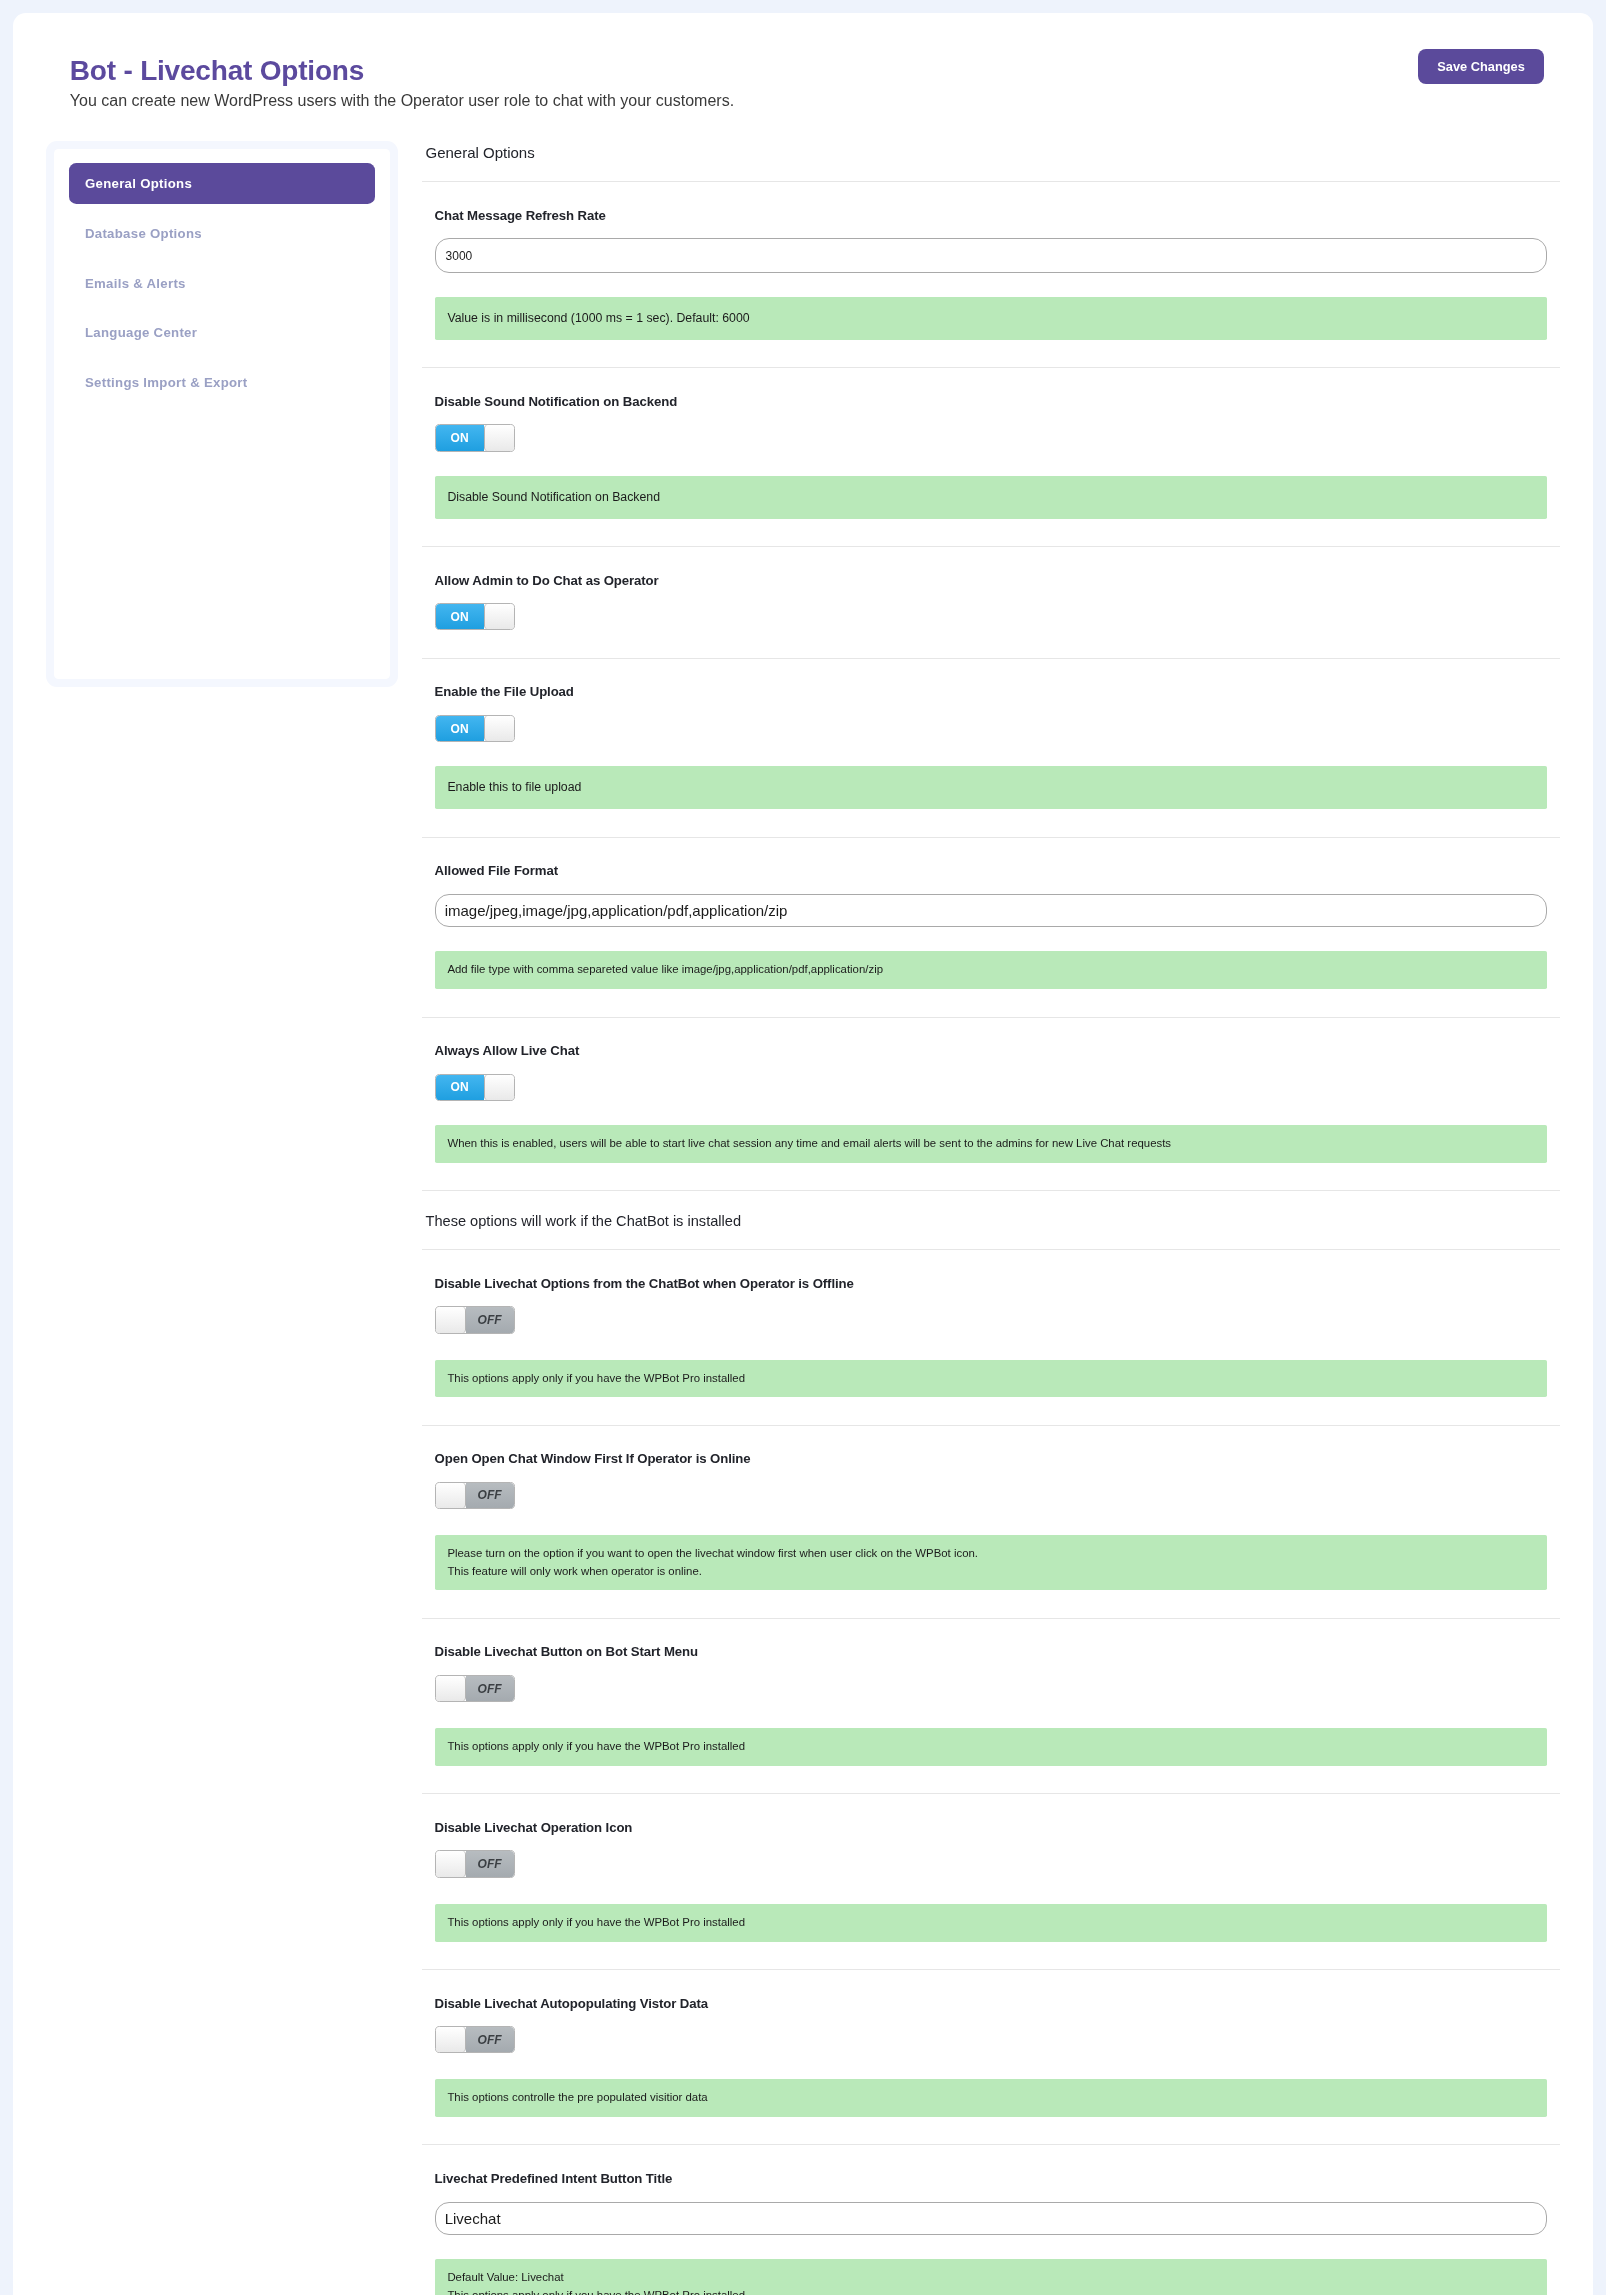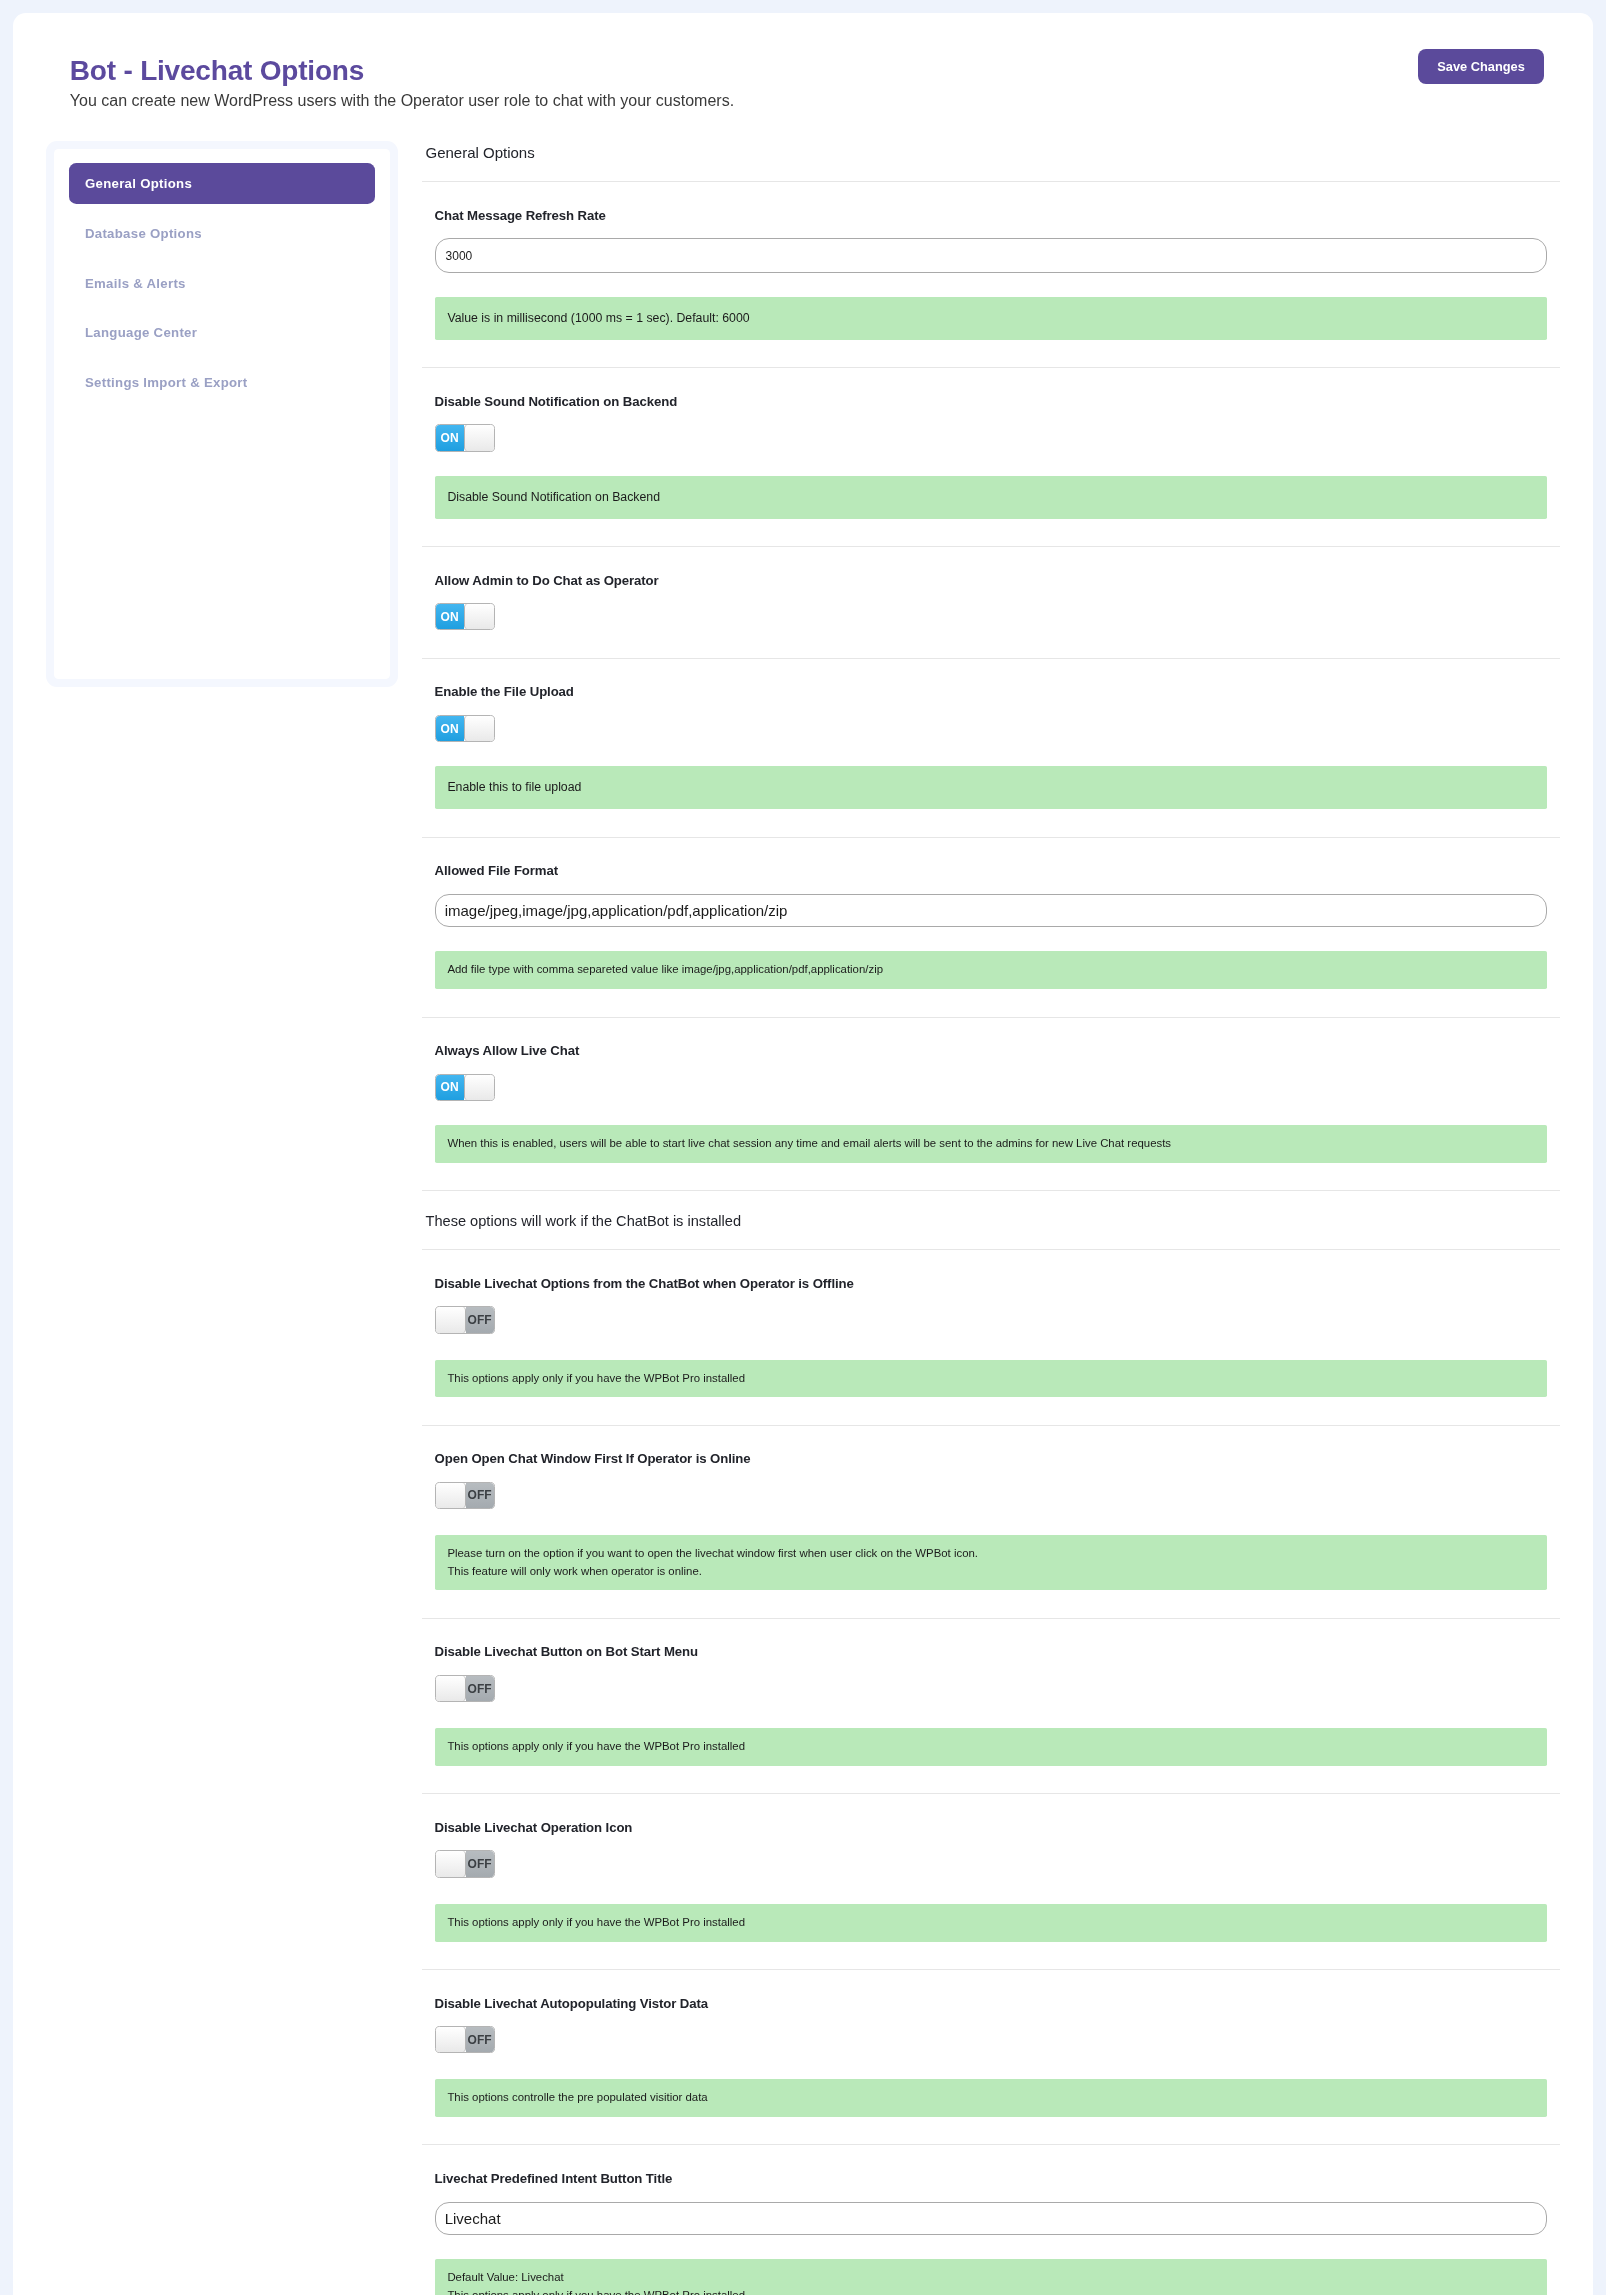--- a/index.html
+++ b/index.html
@@ -149,21 +149,21 @@
     padding: 10px 12.8px;
     margin-top: 24px;
     border-radius: 1.8px;
   }
   .helper.big { font-size: 12.3px; padding: 12px 12.8px; }
 
   
   .toggle {
     display: inline-flex;
     height: 27.4px;
-    width: 60px;
+    width: 80px;
     border-radius: 4.6px;
     overflow: hidden;
     cursor: pointer;
     border: 0.9px solid #b4b4b4;
     user-select: none;
   }
   .toggle .seg-label {
     flex: 1 1 auto;
     display: flex;
     align-items: center;
@@ -182,20 +182,21 @@
     order: 1;
   }
   .toggle.on .knob {
     order: 2;
     border-left: 0.9px solid #b4b4b4;
   }
   .toggle.off .seg-label {
     background: linear-gradient(#b7bcc0, #a4aaaf);
     color: #3b3f43;
     order: 2;
+    font-style: italic;
   }
   .toggle.off .knob {
     order: 1;
     border-right: 0.9px solid #b4b4b4;
   }
 
   .subsection-title {
     font-size: 14.6px;
     color: #22242b;
     padding: 22px 3.7px 20px 3.7px;

